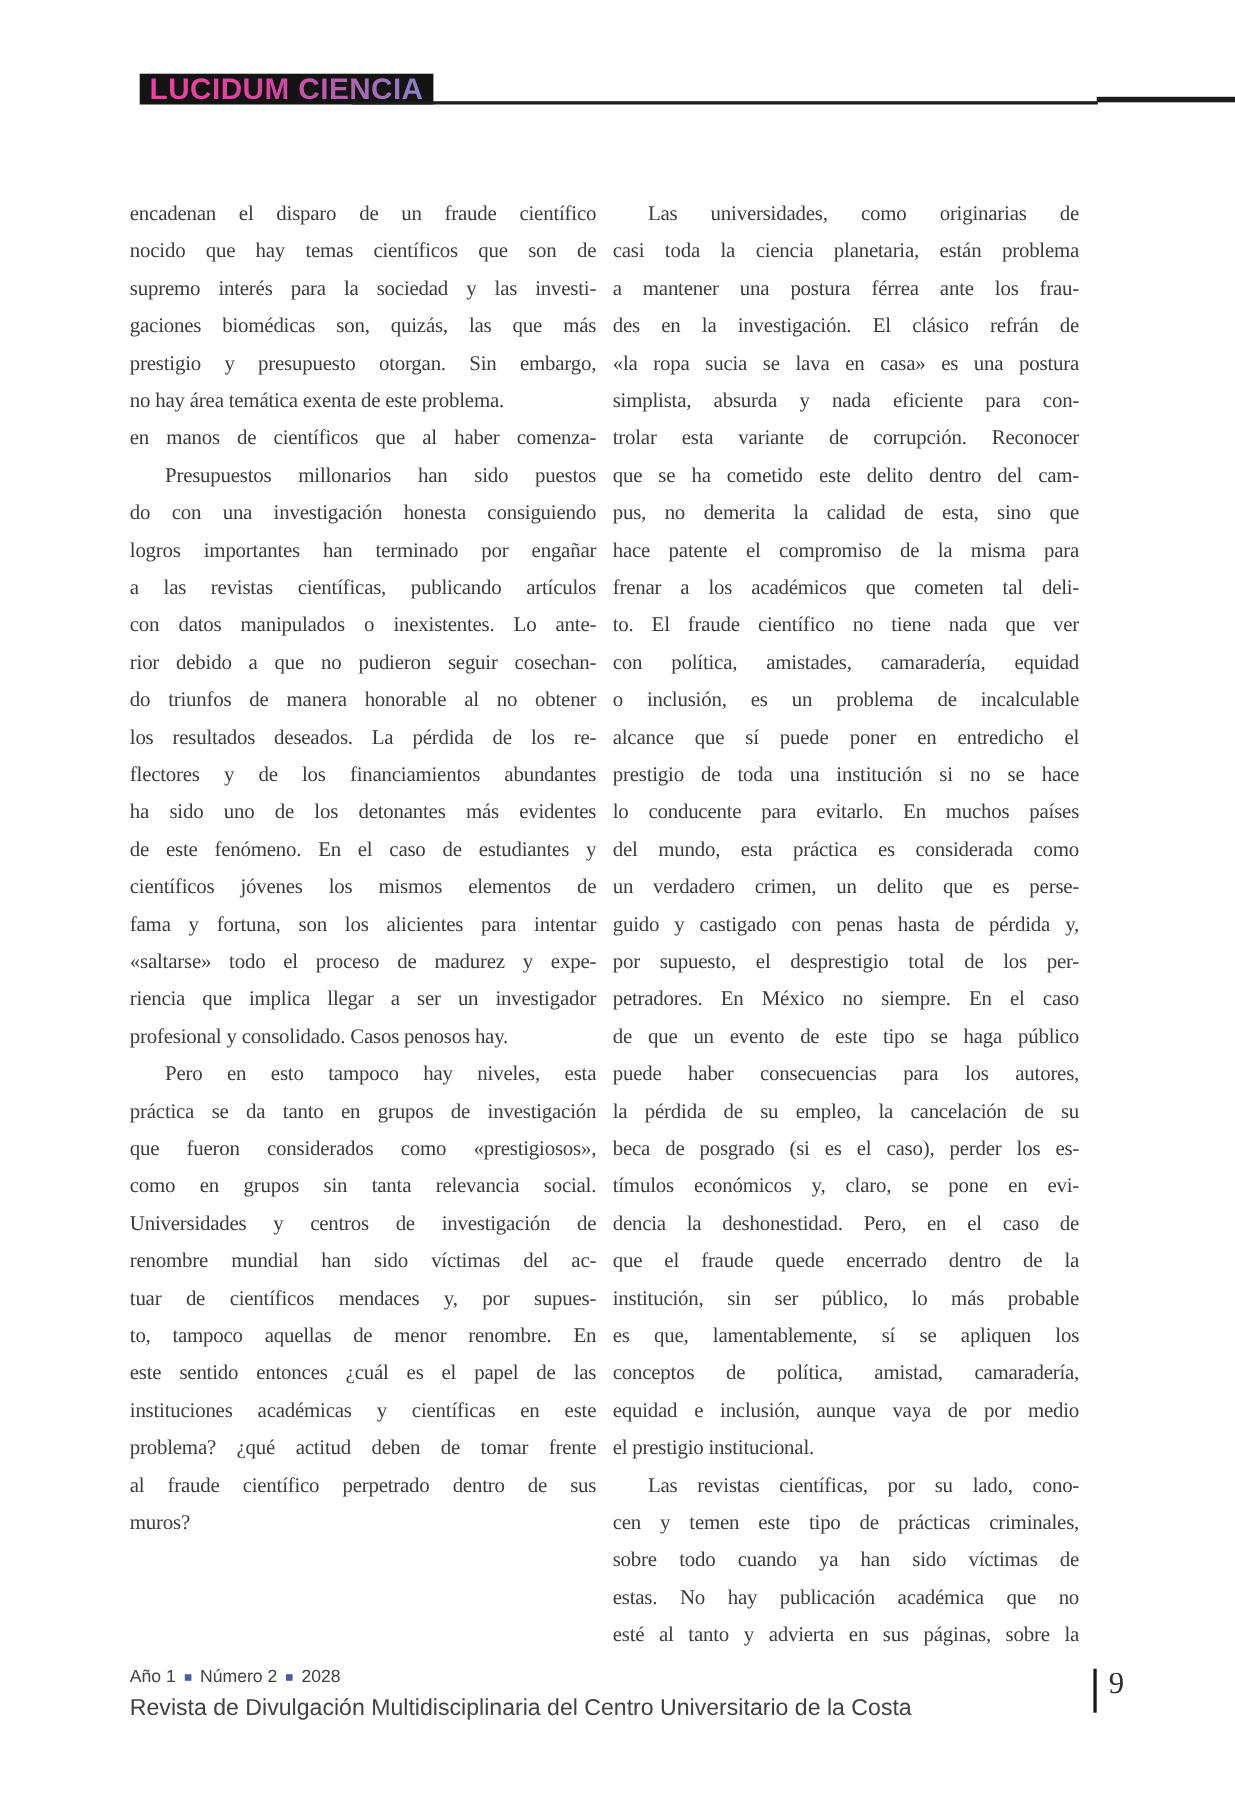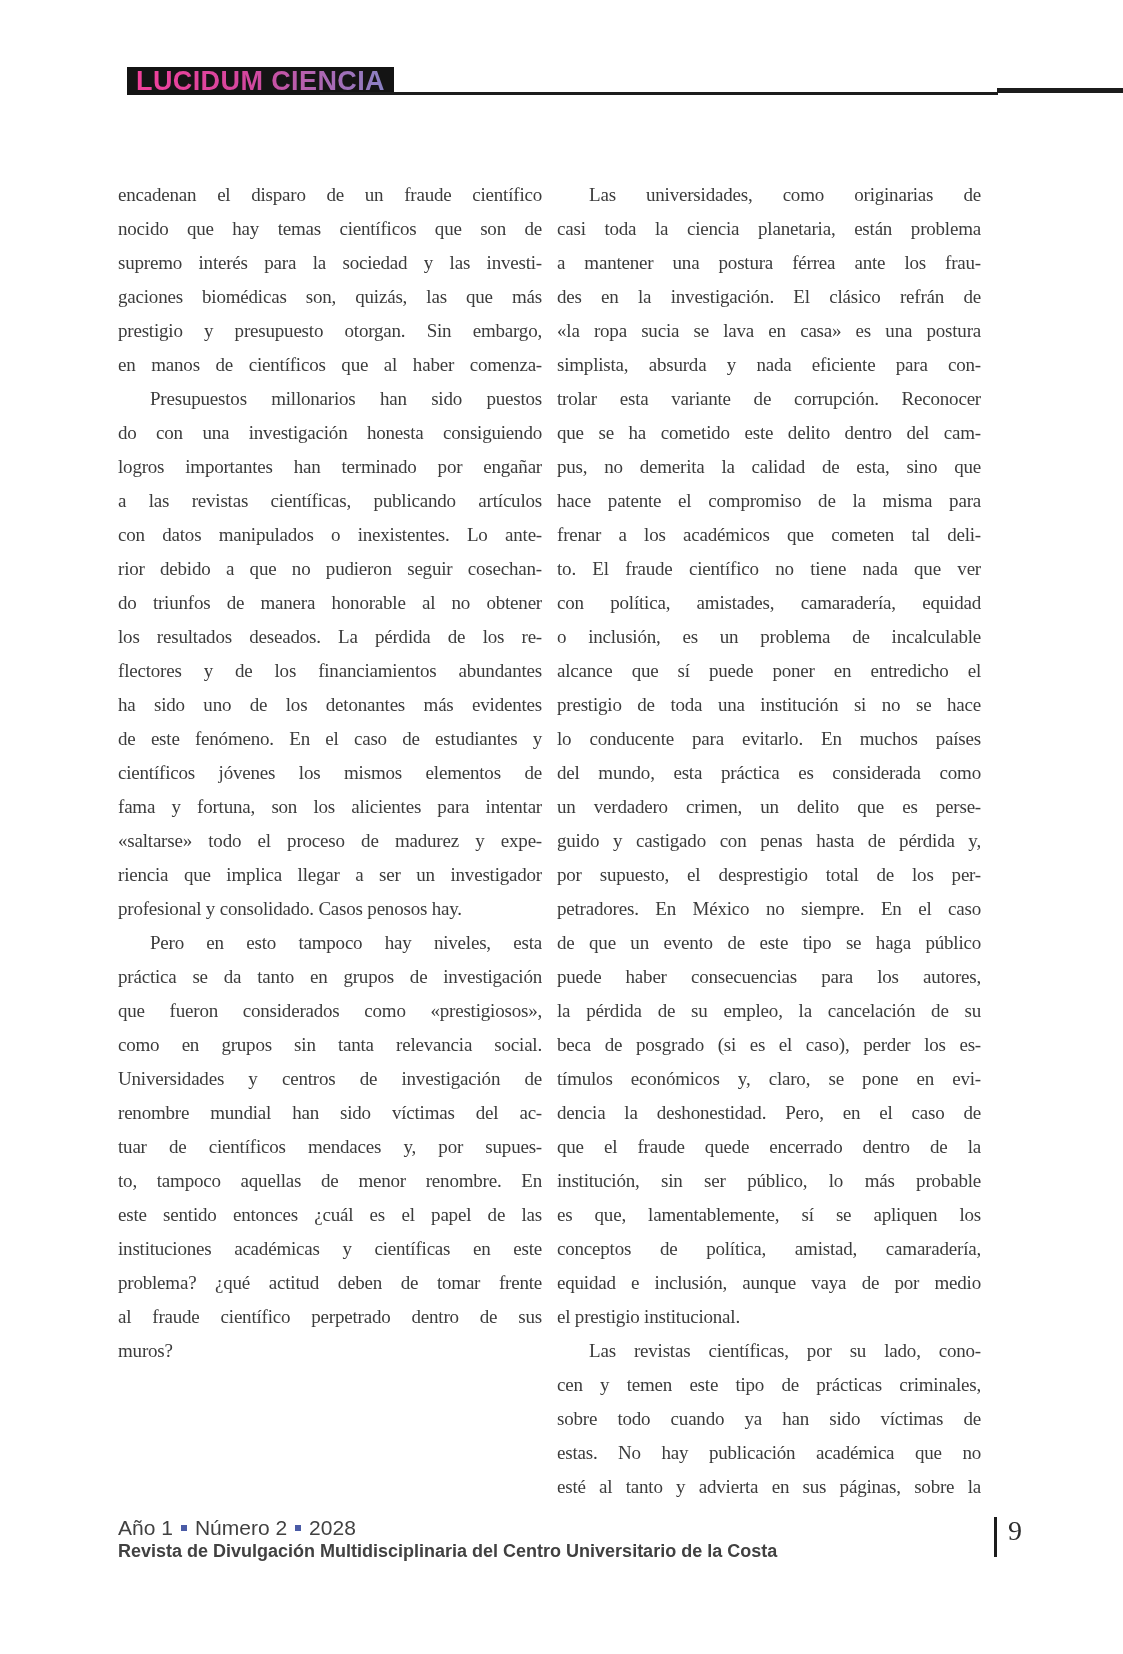--- a/index.html
+++ b/index.html
@@ -30,24 +30,24 @@
        font-size:19px;line-height:34px;letter-spacing:-0.2px;margin-top:28px;}
   .col-left{left:118px;width:424px;}
   .col-right{left:557px;width:424px;}
   .para{margin:0;}
   .line{text-align:justify;text-align-last:justify;}
   .line.indent{padding-left:32px;}
   .line.last{text-align-last:left;}
   
   .footer{position:absolute;left:0;top:1500px;width:1123px;height:90px;
           font-family:"Liberation Sans","DejaVu Sans",sans-serif;color:#414141;}
-  .issue-line{position:absolute;left:118px;top:16px;font-size:21px;
+  .issue-line{position:absolute;left:118px;top:16px;font-size:16px;
               display:flex;align-items:center;gap:8px;white-space:nowrap;}
   .sq{width:6px;height:6px;background:var(--bullet,#4a5ba6);display:inline-block;}
-  .journal-name{position:absolute;left:118px;top:41px;font-size:18px;white-space:nowrap;font-weight:bold;}
+  .journal-name{position:absolute;left:118px;top:41px;font-size:21px;white-space:nowrap;}
   .page-num-divider{position:absolute;left:994px;top:17px;width:3px;height:40px;background:var(--rule,#1c1c1c);}
   .page-num{position:absolute;left:1008px;top:15px;font-family:"Liberation Serif","DejaVu Serif",serif;
             font-size:28px;color:#2e2e2e;}
 </style>
 </head>
 <body style="--page-bg: #ffffff; --text: #3c3c3c; --rule: #1c1c1c; --logo-bg: #141414; --grad-start: #f2409b; --grad-end: #8a82c4; --bullet: #4a5ba6;">
 
 <header class="masthead">
   <div class="logo-box">
     <span class="logo-text">LUCIDUM CIENCIA</span>
@@ -57,20 +57,21 @@
 </header>
 
 <main class="article">
   <div class="col col-left">
       <div class="para">
         <div class="line">encadenan el disparo de un fraude científico</div>
         <div class="line">nocido que hay temas científicos que son de</div>
         <div class="line">supremo interés para la sociedad y las investi-</div>
         <div class="line">gaciones biomédicas son, quizás, las que más</div>
         <div class="line">prestigio y presupuesto otorgan. Sin embargo,</div>
+        <div class="line last">no hay área temática exenta de este problema.</div>
       </div>
       <div class="para">
         <div class="line">en manos de científicos que al haber comenza-</div>
         <div class="line indent">Presupuestos millonarios han sido puestos</div>
         <div class="line">do con una investigación honesta consiguiendo</div>
         <div class="line">logros importantes han terminado por engañar</div>
         <div class="line">a las revistas científicas, publicando artículos</div>
         <div class="line">con datos manipulados o inexistentes. Lo ante-</div>
         <div class="line">rior debido a que no pudieron seguir cosechan-</div>
         <div class="line">do triunfos de manera honorable al no obtener</div>

